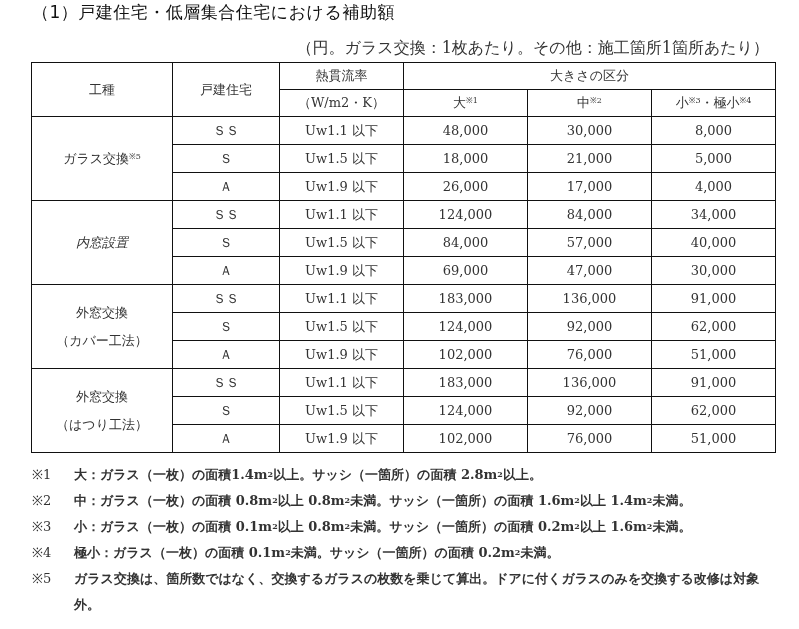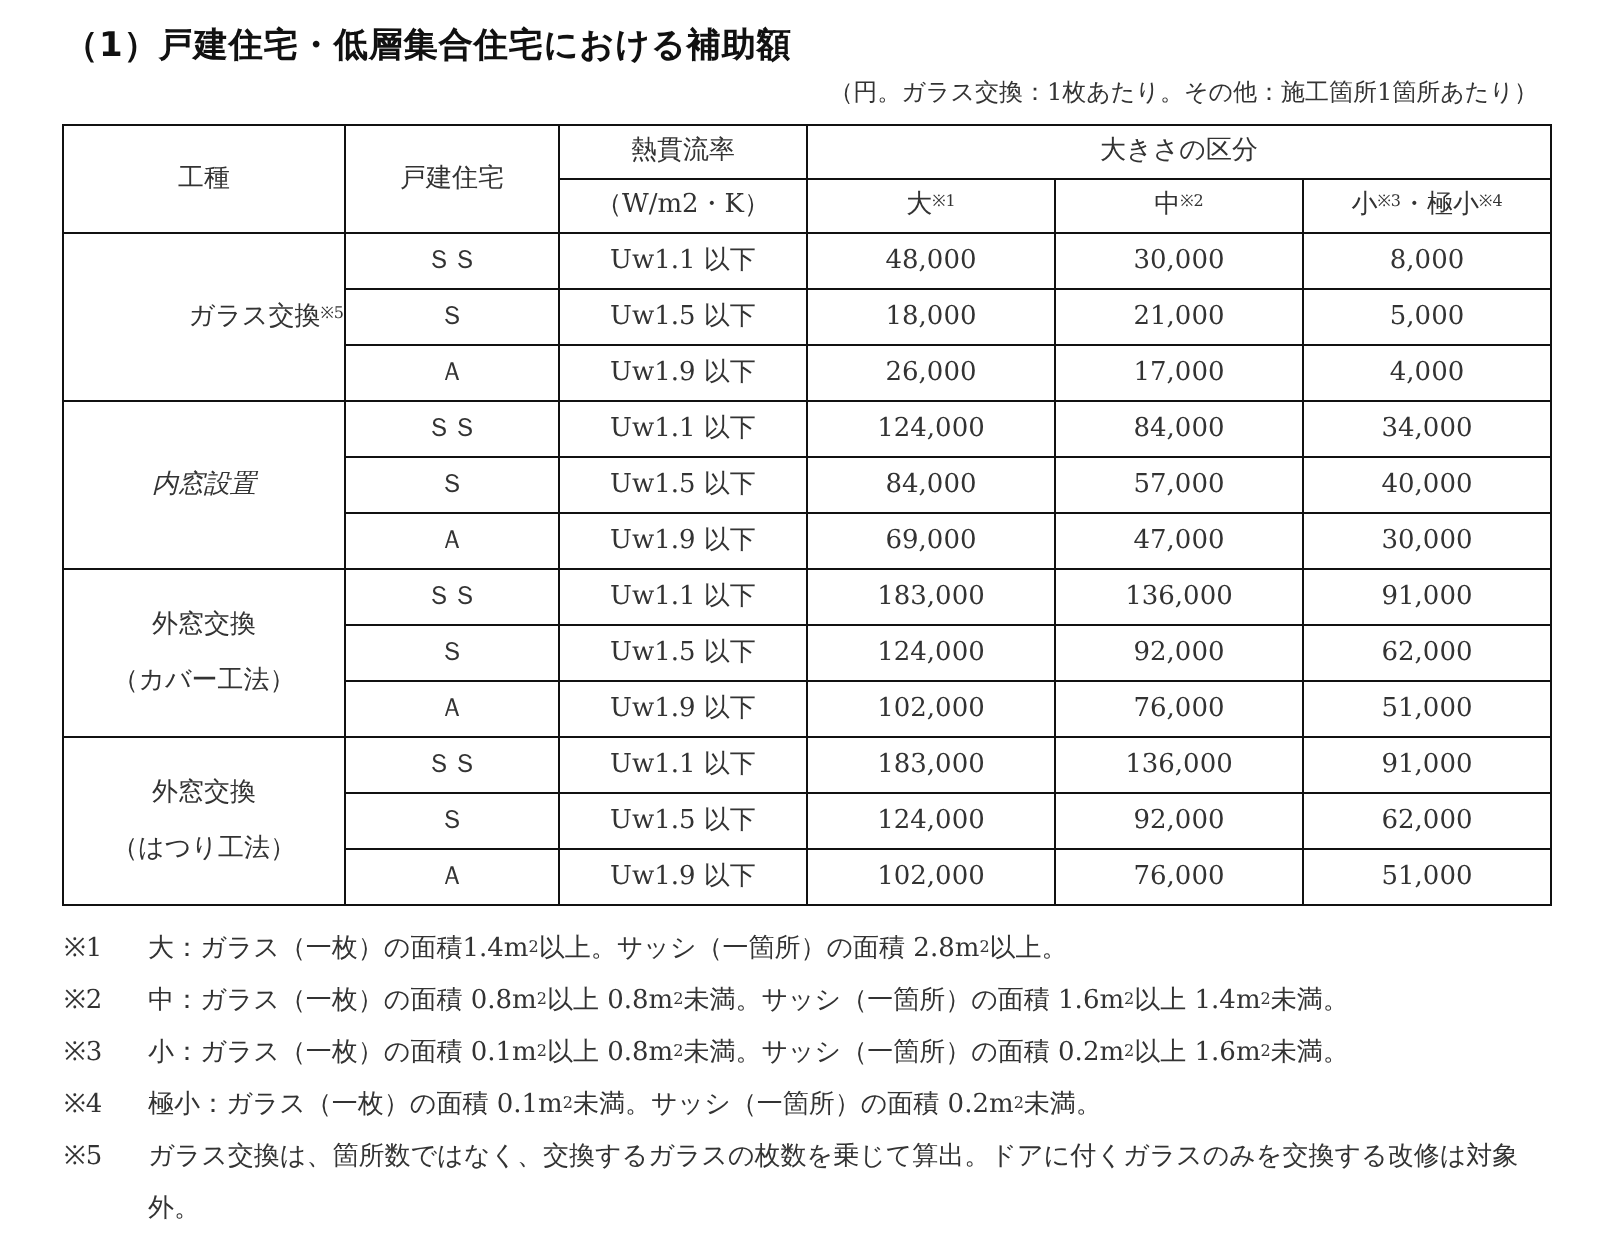--- a/index.html
+++ b/index.html
@@ -1,29 +1,29 @@
 <!DOCTYPE html>
 <html><head>
 <meta charset="utf-8">
 <style>
   html, body { margin:0; padding:0; background:#ffffff; }
   body { width:799px; height:629px; position:relative; overflow:hidden;
          font-family:"DejaVu Serif", "Liberation Serif", serif; color:#222; }
-  .title { position:absolute; left:32px; top:11px; font-family:"DejaVu Sans","Liberation Sans",sans-serif;
-           font-size:17px; font-weight:bold; color:#111; letter-spacing:0.5px; white-space:nowrap; }
-  .subtitle { position:absolute; right:30px; top:38px; font-size:12px; color:#333; white-space:nowrap; }
+  .title { position:absolute; left:32px; top:1px; font-family:"DejaVu Sans","Liberation Sans",sans-serif;
+           font-size:17px; font-weight:normal; color:#111; letter-spacing:0.5px; white-space:nowrap; }
+  .subtitle { position:absolute; right:30px; top:38px; font-size:16px; color:#333; white-space:nowrap; }
   table.grid { position:absolute; left:31px; top:62px; border-collapse:collapse; table-layout:fixed; }
   table.grid td { border:1.5px solid #111; text-align:center; vertical-align:middle;
                   font-size:13px; padding:0; color:#333; height:27px; line-height:16px; }
   table.grid td.hdr { height:26px; }
   sup { font-size:8px; vertical-align:top; position:relative; top:-2px; }
   .notes { position:absolute; left:32px; top:462px; width:750px; font-size:13px; color:#333; }
   .note { display:flex; line-height:26px; }
   .note .mark { width:42px; flex:0 0 42px; white-space:nowrap; }
-  .note .text { flex:1; }
+  .note .text { flex:1;font-weight:bold; }
   .sq { font-size:8px; vertical-align:top; position:relative; top:-1px; }
 </style>
 </head>
 <body>
 
 <div class="title">（1）戸建住宅・低層集合住宅における補助額</div>
 <div class="subtitle">（円。ガラス交換：1枚あたり。その他：施工箇所1箇所あたり）</div>
 
 <table class="grid">
   <colgroup>
@@ -41,21 +41,21 @@
       <td class="hdr">熱貫流率</td>
       <td class="hdr" colspan="3">大きさの区分</td>
     </tr>
     <tr>
       <td class="hdr">（W/m2・K）</td>
       <td class="hdr"><span>大</span><sup>※1</sup></td>
       <td class="hdr"><span>中</span><sup>※2</sup></td>
       <td class="hdr"><span>小</span><sup>※3</sup><span>・</span><span>極小</span><sup>※4</sup></td>
     </tr>
   <tr>
-        <td rowspan="3" style="line-height: 28px; text-align: right;"><span>ガラス交換</span><sup>※5</sup></td>
+        <td rowspan="3" style="line-height: 28px;"><span>ガラス交換</span><sup>※5</sup></td>
         <td>ＳＳ</td>
         <td>Uw1.1 以下</td>
         <td>48,000</td>
         <td>30,000</td>
         <td>8,000</td>
       </tr>
       <tr>
         <td>Ｓ</td>
         <td>Uw1.5 以下</td>
         <td>18,000</td>

